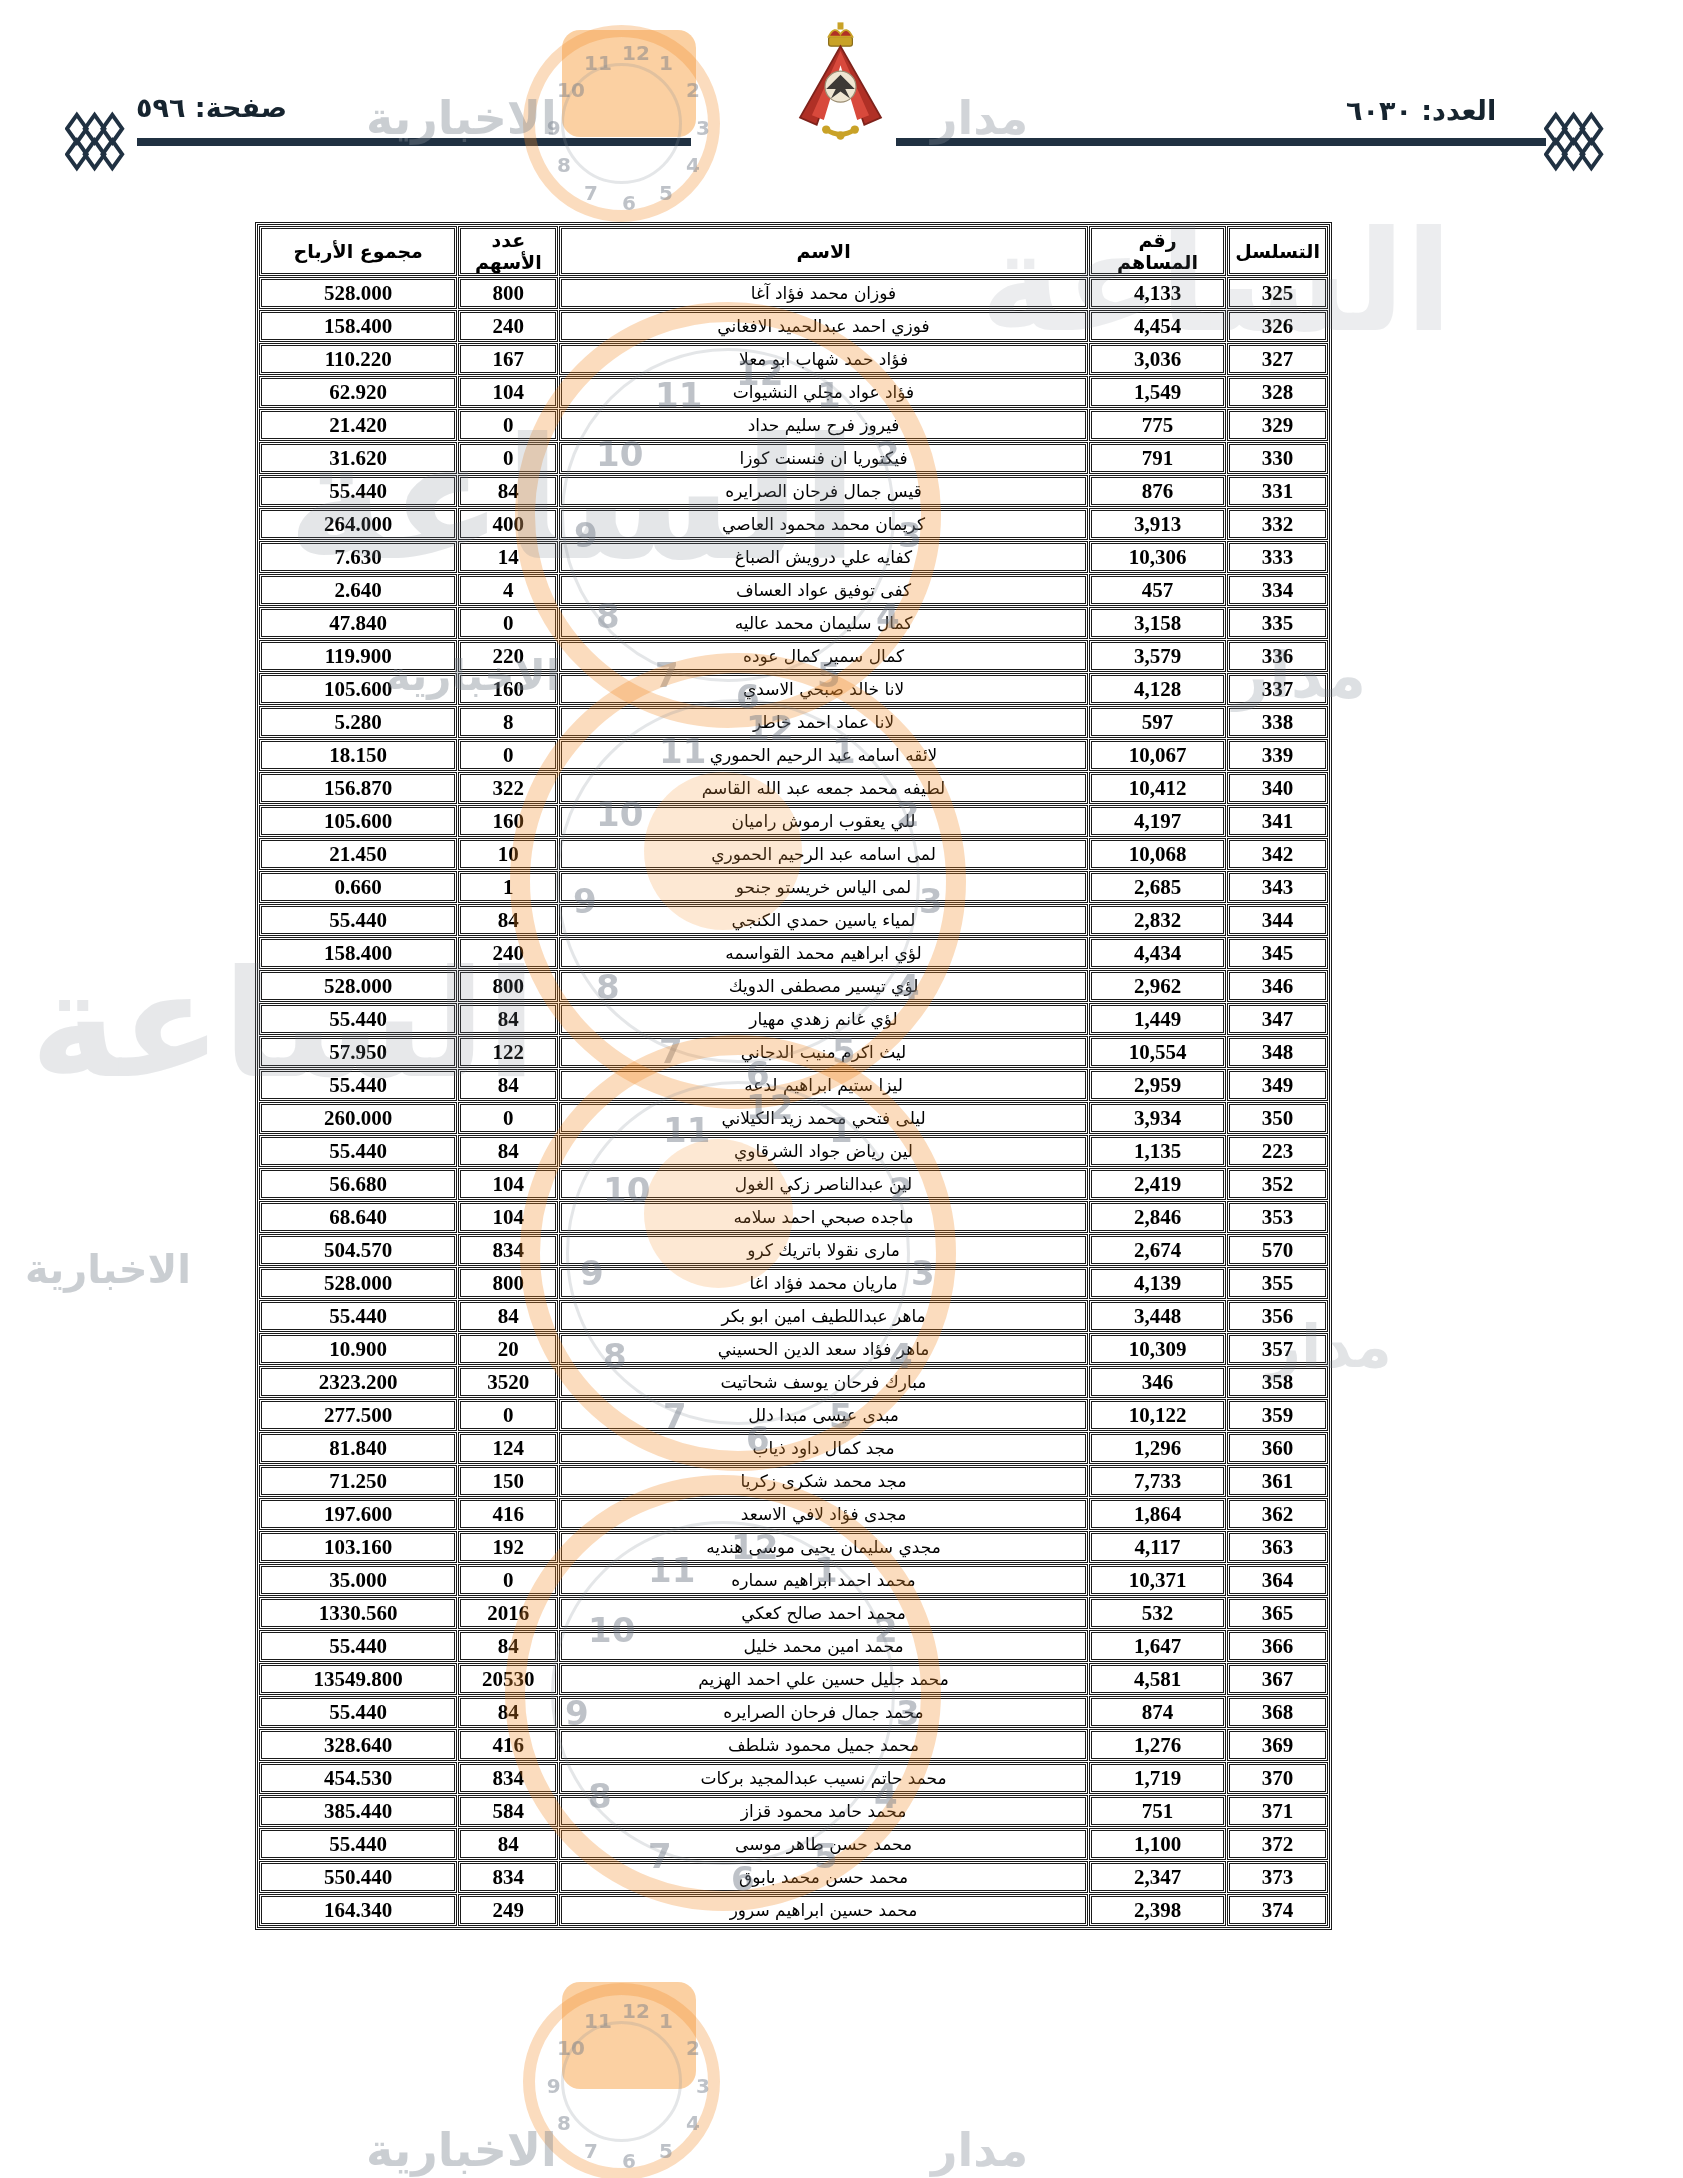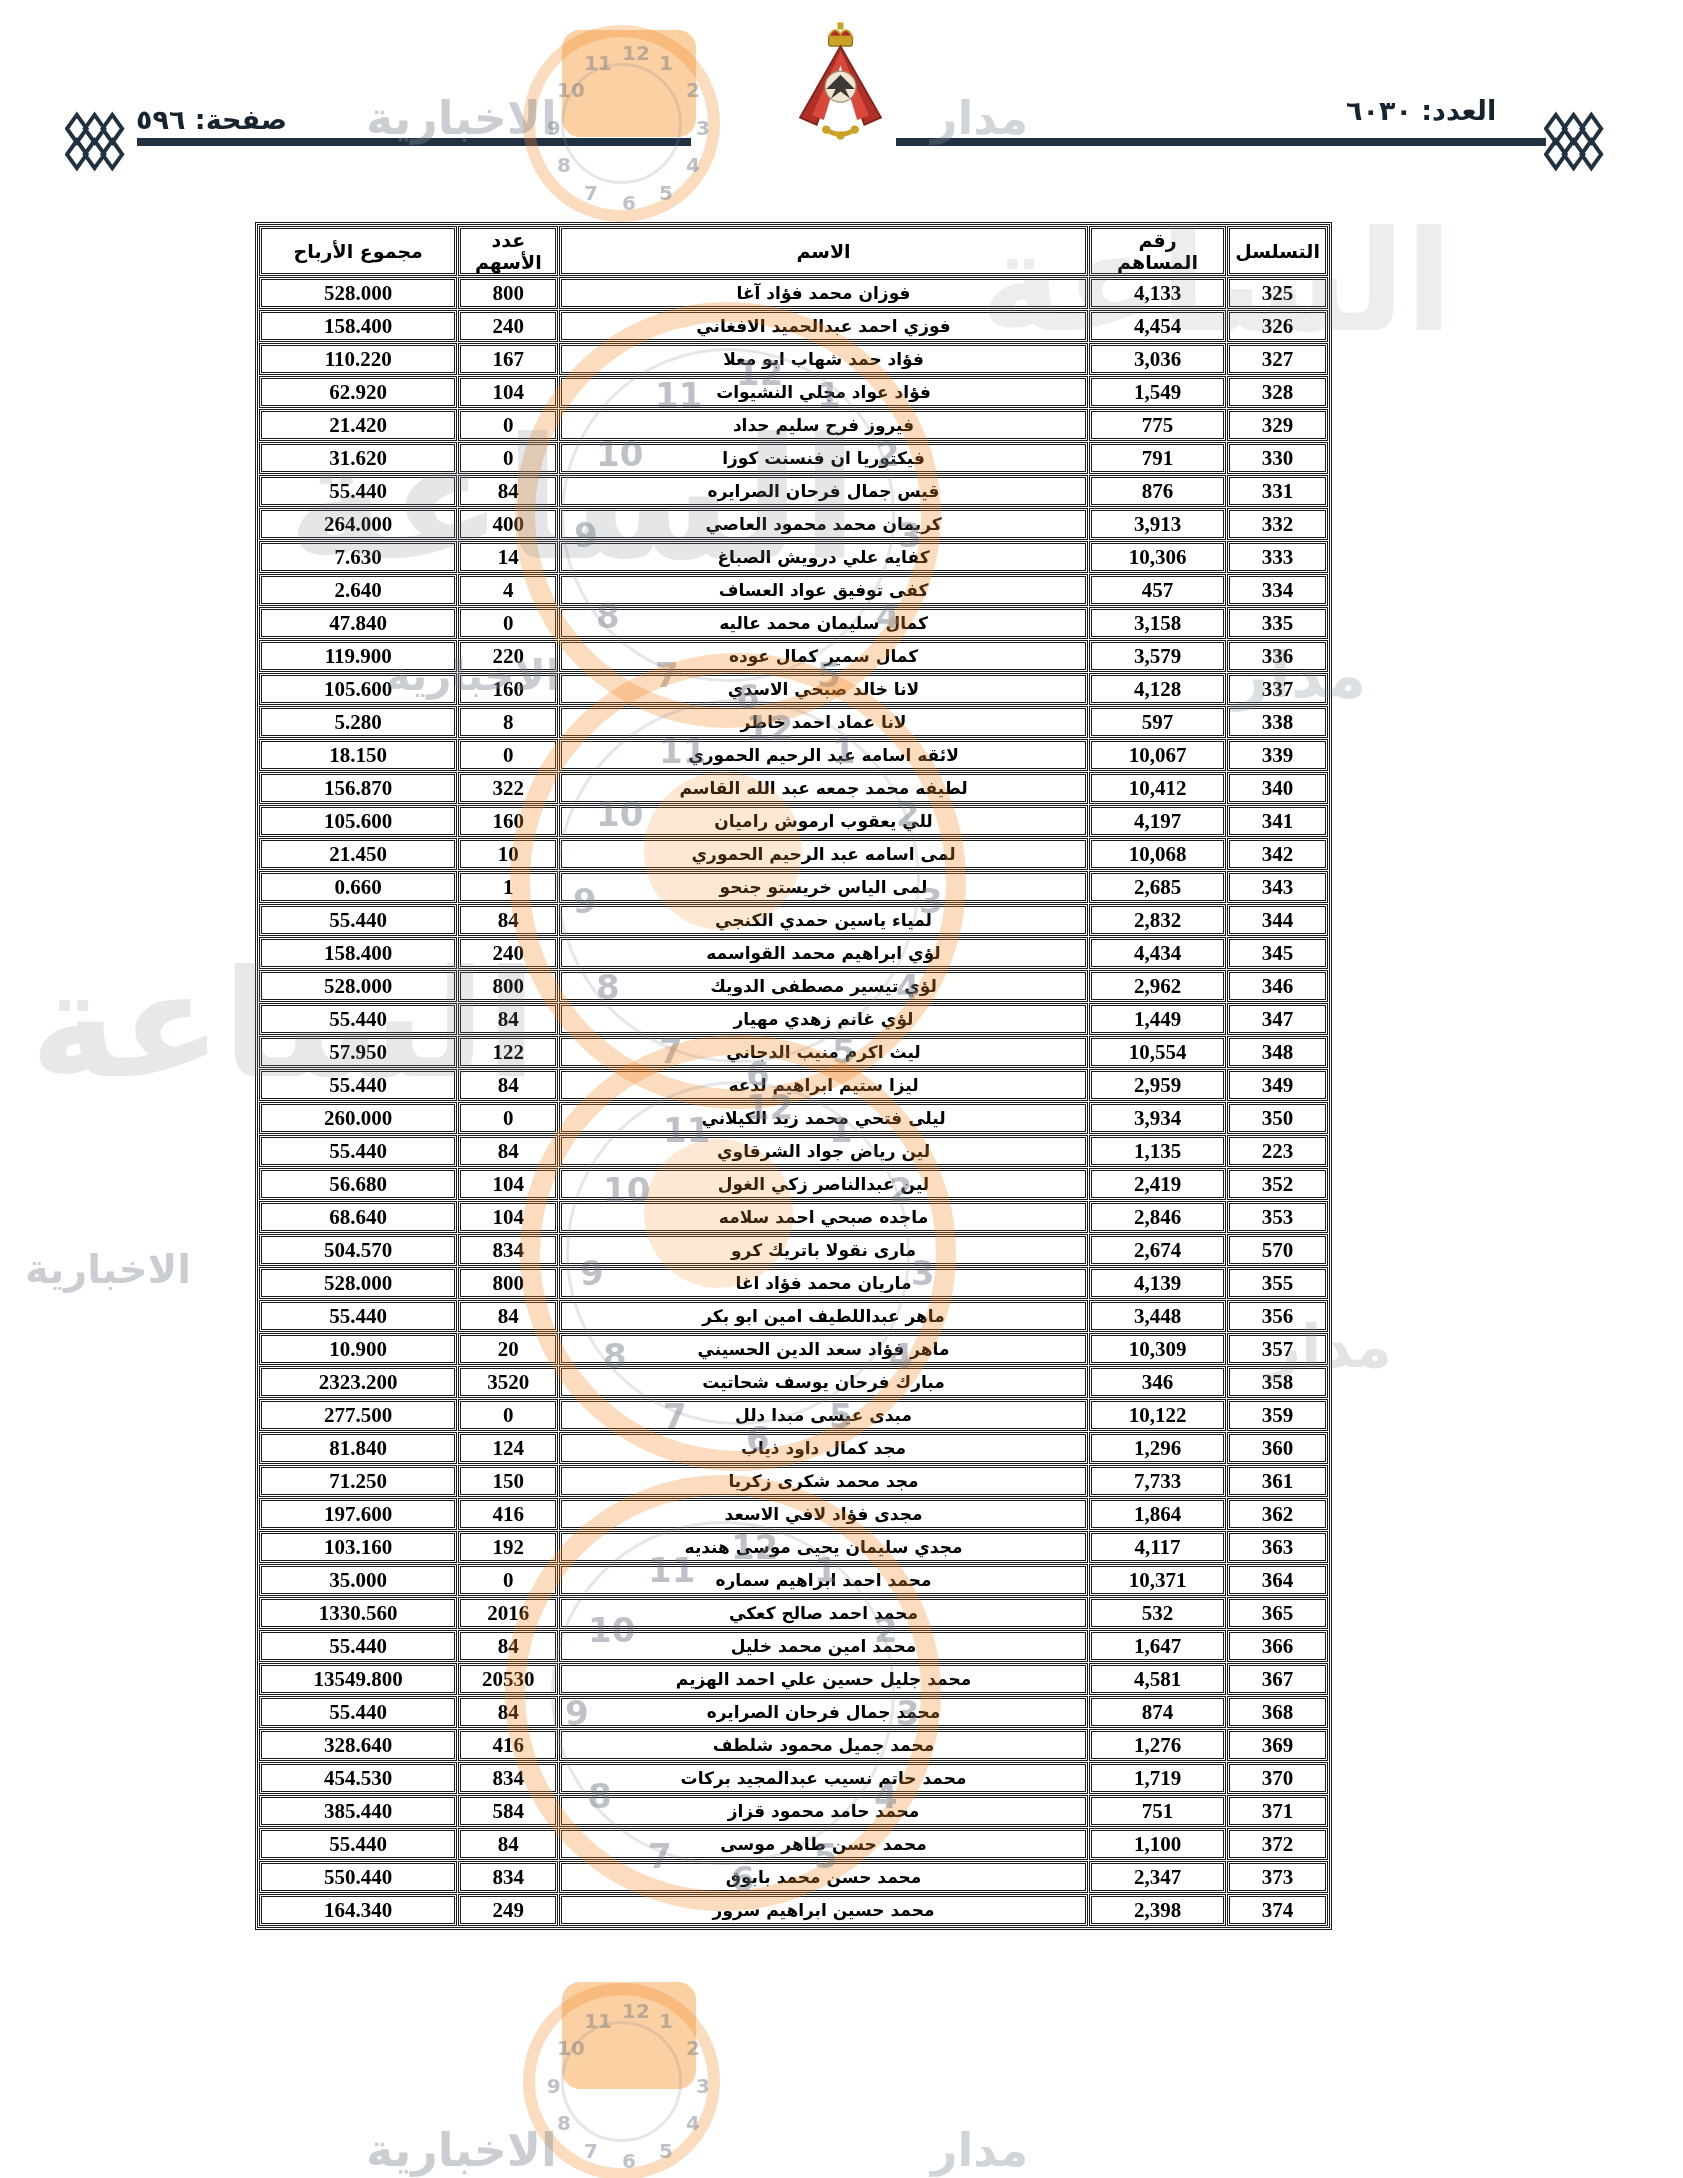--- a/index.html
+++ b/index.html
@@ -3,39 +3,39 @@
 <meta charset="utf-8">
 <style>
   html,body{margin:0;padding:0;background:#e8e8e8;}
   .page{position:relative;width:1683px;height:2178px;background:#ffffff;overflow:hidden;
         font-family:"DejaVu Sans",sans-serif;}
 
   
   .hdr-label{position:absolute;font-weight:bold;color:#16242f;font-size:27px;direction:rtl;
              font-family:"DejaVu Sans",sans-serif;}
   .issue-label{left:1346px;top:95px;width:188px;text-align:left;}
-  .page-label{left:99px;top:104px;width:188px;text-align:right;}
+  .page-label{left:99px;top:92px;width:188px;text-align:right;}
   .rule{position:absolute;top:138px;height:8px;background:#203142;}
   .rule-left{left:137px;width:554px;}
   .rule-right{left:896px;width:650px;}
   .ornament{position:absolute;top:107px;width:69px;height:69px;color:#203142;}
   .ornament-left{left:65px;}
   .ornament-right{left:1544px;}
   .emblem{position:absolute;left:780px;top:20px;width:121px;height:131px;z-index:3;}
   .masthead-title{position:absolute;left:648px;top:143px;width:386px;text-align:center;
                   font-size:38px;font-weight:bold;color:#14222e;direction:rtl;z-index:4;}
 
   
   table.gz{position:absolute;left:255px;top:222px;width:1077px;z-index:2;
            border-collapse:separate;border-spacing:1px;border:3px double #1a1a1a;background:#fff;}
   table.gz th,table.gz td{border:3px double #1a1a1a;background:#fff;height:26px;
            padding:0 5px;text-align:center;vertical-align:middle;color:#000;}
   table.gz th{font-size:19px;font-weight:bold;font-family:"DejaVu Sans",sans-serif;}
   td.c-num{font-family:"Liberation Serif",serif;font-weight:bold;font-size:21px;}
-  td.c-name{font-family:"DejaVu Sans",sans-serif;font-weight:bold;font-size:17px;direction:rtl;}
+  td.c-name{font-family:"DejaVu Sans",sans-serif;font-weight:normal;font-size:17px;direction:rtl;}
 
   
   .wm{position:absolute;pointer-events:none;z-index:5;}
   .wm-ring{border-radius:50%;border:20px solid rgba(242,140,40,.30);}
   .wm-ring::before{content:"";position:absolute;inset:26px;border:3px solid rgba(130,140,150,.22);
                    border-radius:50%;}
   .wm-num{position:absolute;font-weight:bold;font-size:34px;color:rgba(110,120,132,.45);
           font-family:"DejaVu Sans",sans-serif;}
   .wm-ring.small{border-width:12px;}
   .wm-ring.small .wm-num{font-size:20px;}

